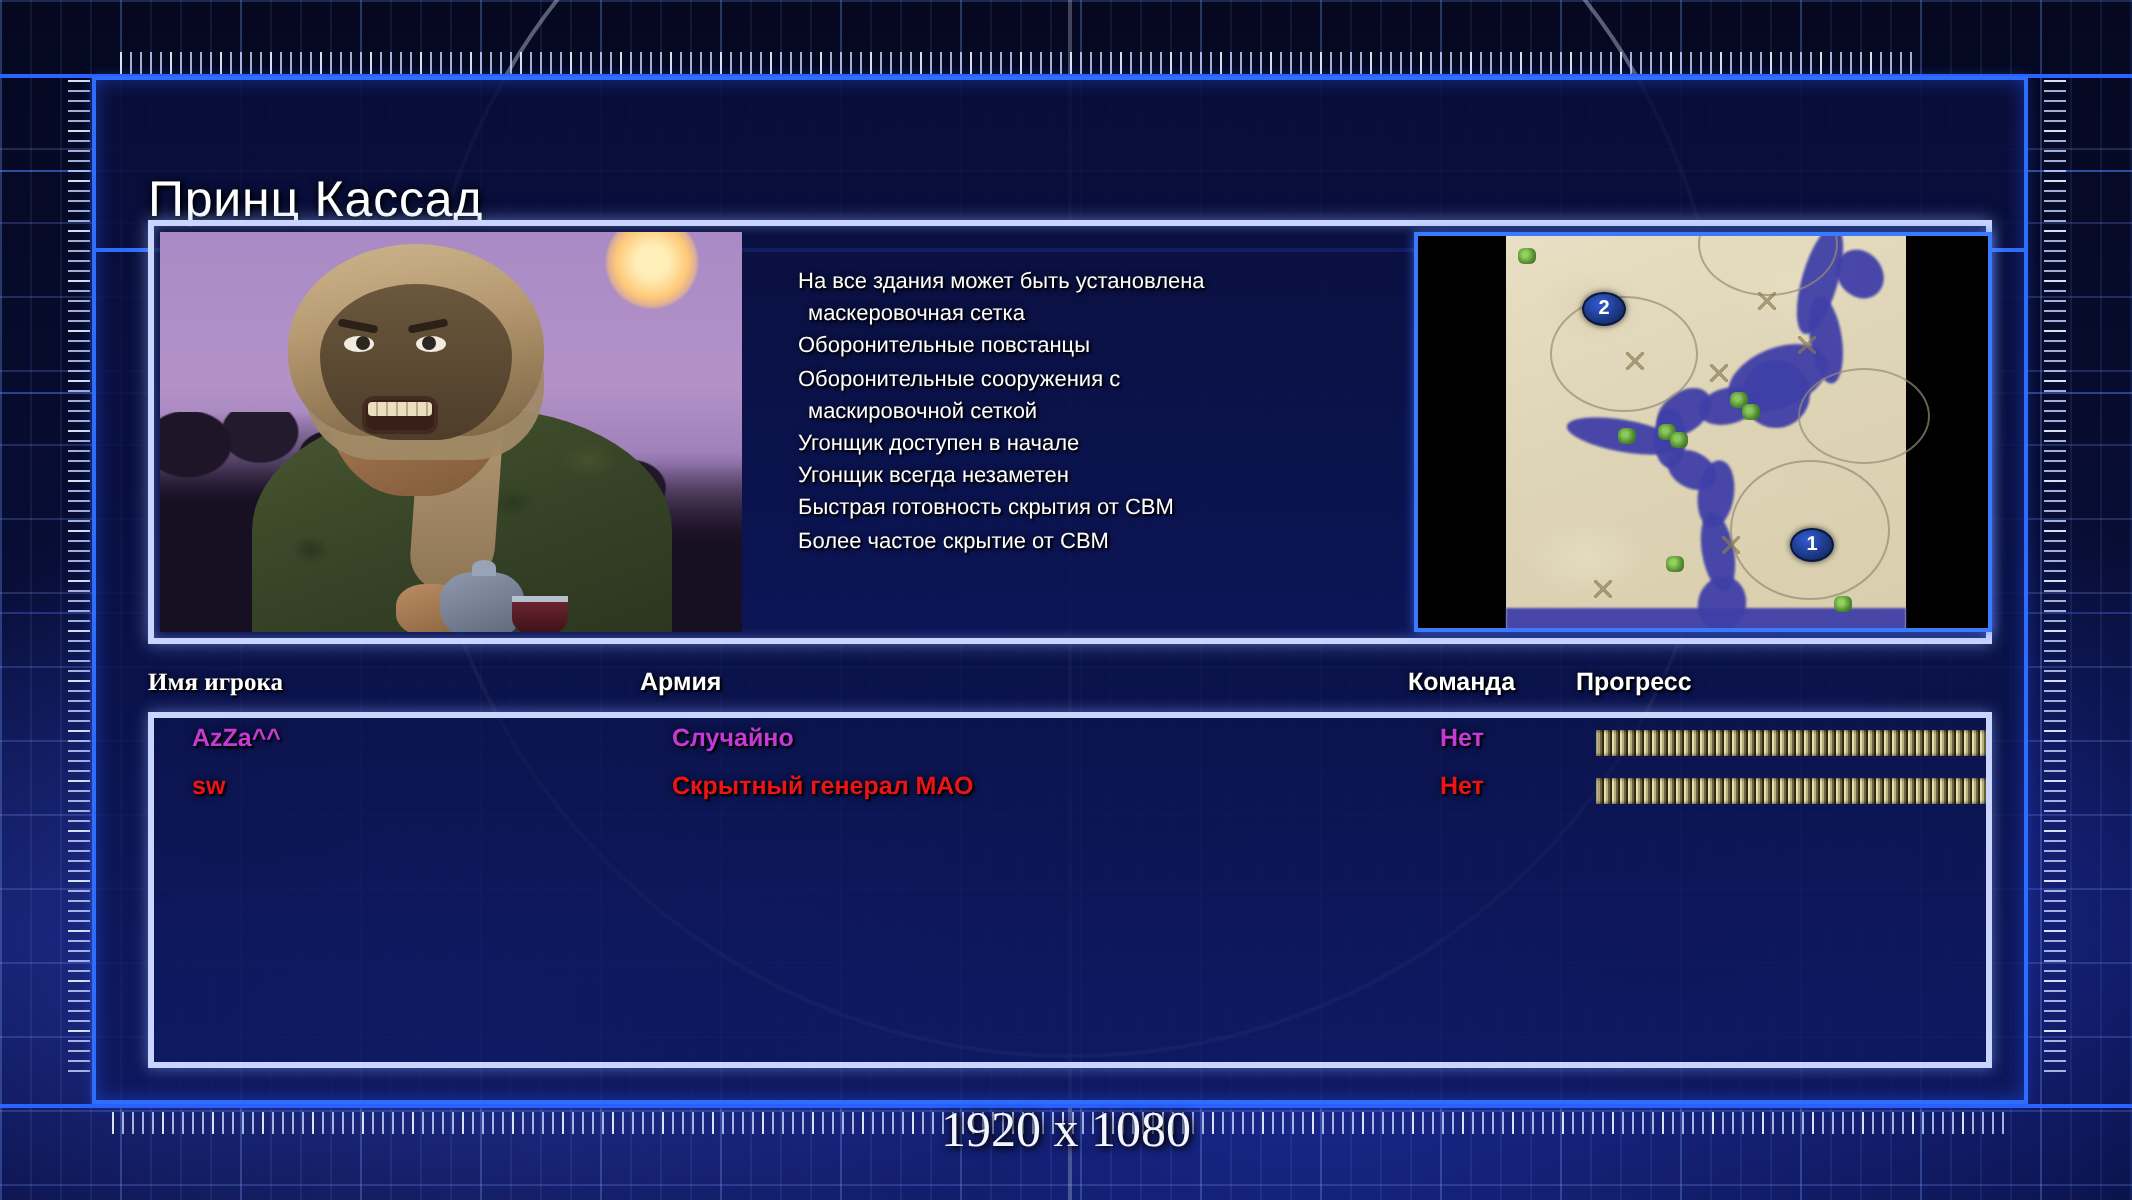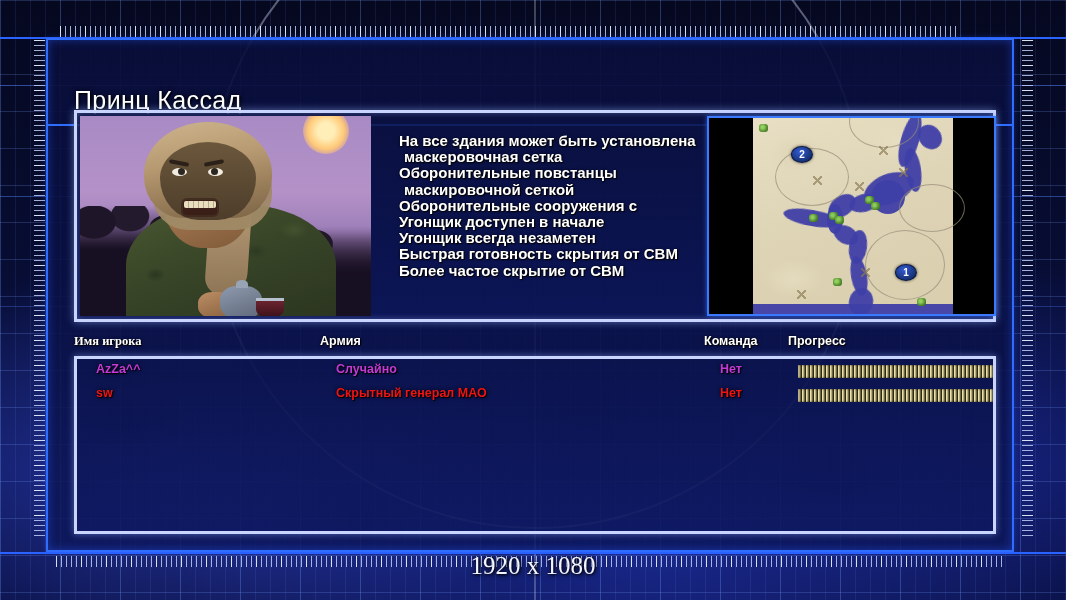--- a/index.html
+++ b/index.html
@@ -204,21 +204,21 @@
   }
   .p-hand {
     position:absolute; left:118px; bottom:-2px; width:34px; height:26px;
     border-radius:42%;
     background:linear-gradient(160deg,#bb8d64,#8a6340);
   }
 
   
   #bonus-list {
     position:absolute; left:322px; top:20px; width:300px;
-    font-size:15px; font-weight:bold; color:#ffffff; line-height:16.2px;
+    font-size:11px; font-weight:normal; color:#ffffff; line-height:16.2px;
     text-shadow:1px 1px 1px #000, 0 0 3px rgba(0,0,0,.85);
   }
   #bonus-list .bl { white-space:nowrap; }
   #bonus-list .ind { padding-left:5px; }
 
   
   #map-frame {
     position:absolute; left:630px; top:3px; width:289px; height:200px;
     border:2px solid #3b79ff;
     background:#000;
@@ -353,22 +353,22 @@
       <div class="p-hand"></div>
       <div class="p-kettle"></div>
       <div class="p-kettle-cap"></div>
       <div class="p-cup"></div>
     </div>
 
     <div id="bonus-list">
         <div class="bl">На все здания может быть установлена</div>
         <div class="bl ind">маскеровочная сетка</div>
         <div class="bl">Оборонительные повстанцы</div>
+        <div class="bl">Оборонительные сооружения с</div>
         <div class="bl ind">маскировочной сеткой</div>
-        <div class="bl">Оборонительные сооружения с</div>
         <div class="bl">Угонщик доступен в начале</div>
         <div class="bl">Угонщик всегда незаметен</div>
         <div class="bl">Быстрая готовность скрытия от СВМ</div>
         <div class="bl">Более частое скрытие от СВМ</div>
       </div>
 
     <div id="map-frame">
       <div id="map-canvas">
 
         <div class="riv" style="left:148px;top:-6px;width:18px;height:56px;transform:rotate(16deg);"></div>

